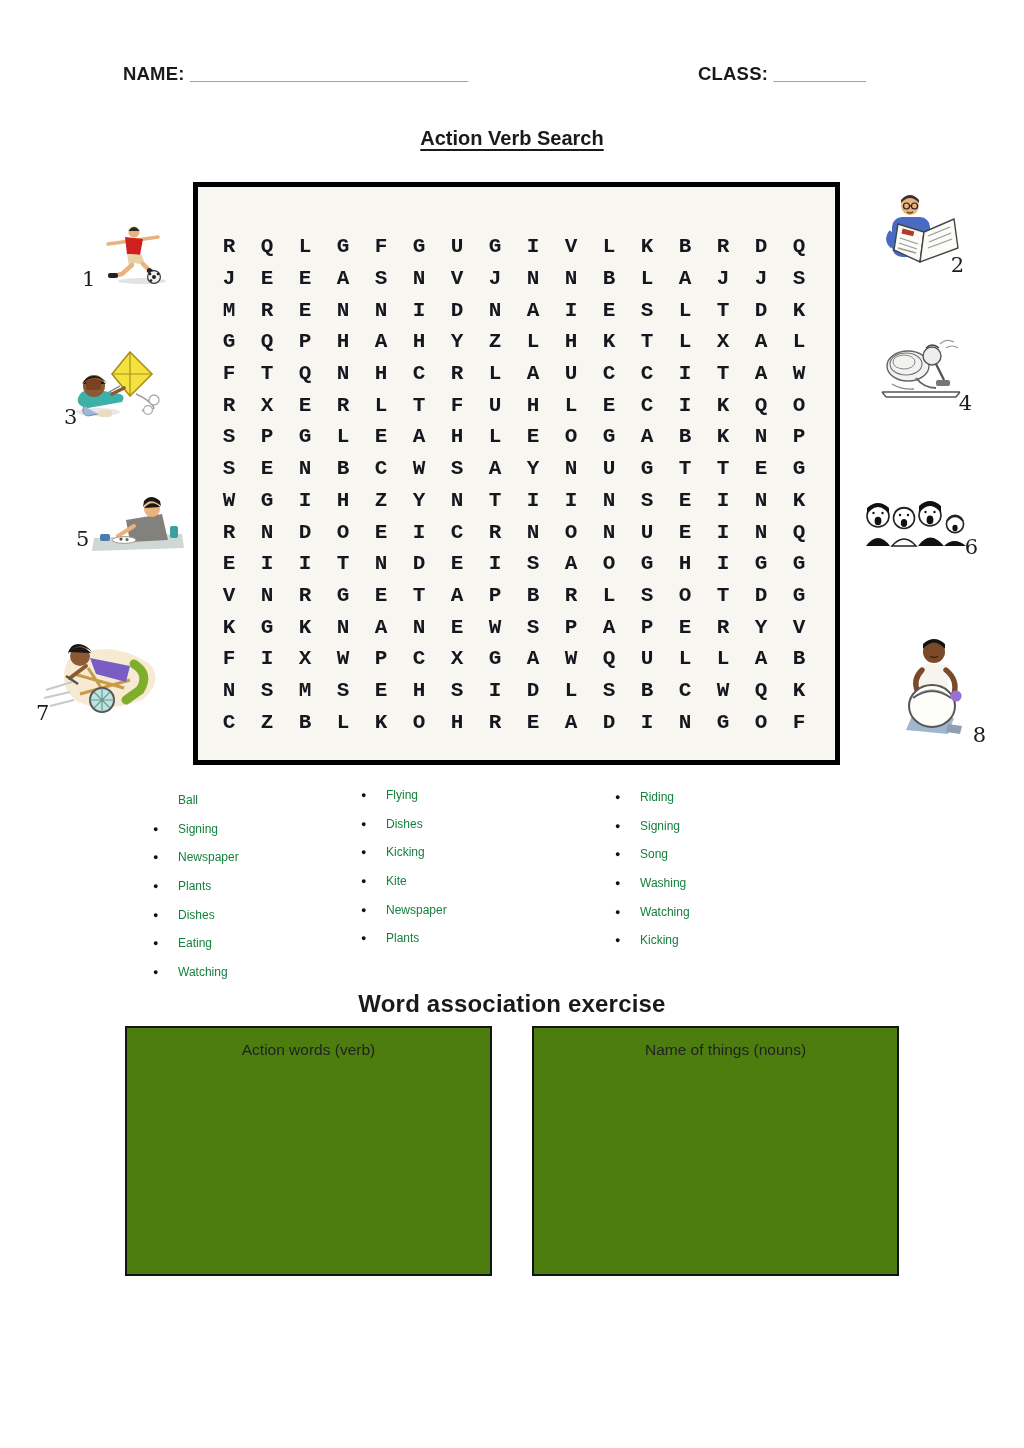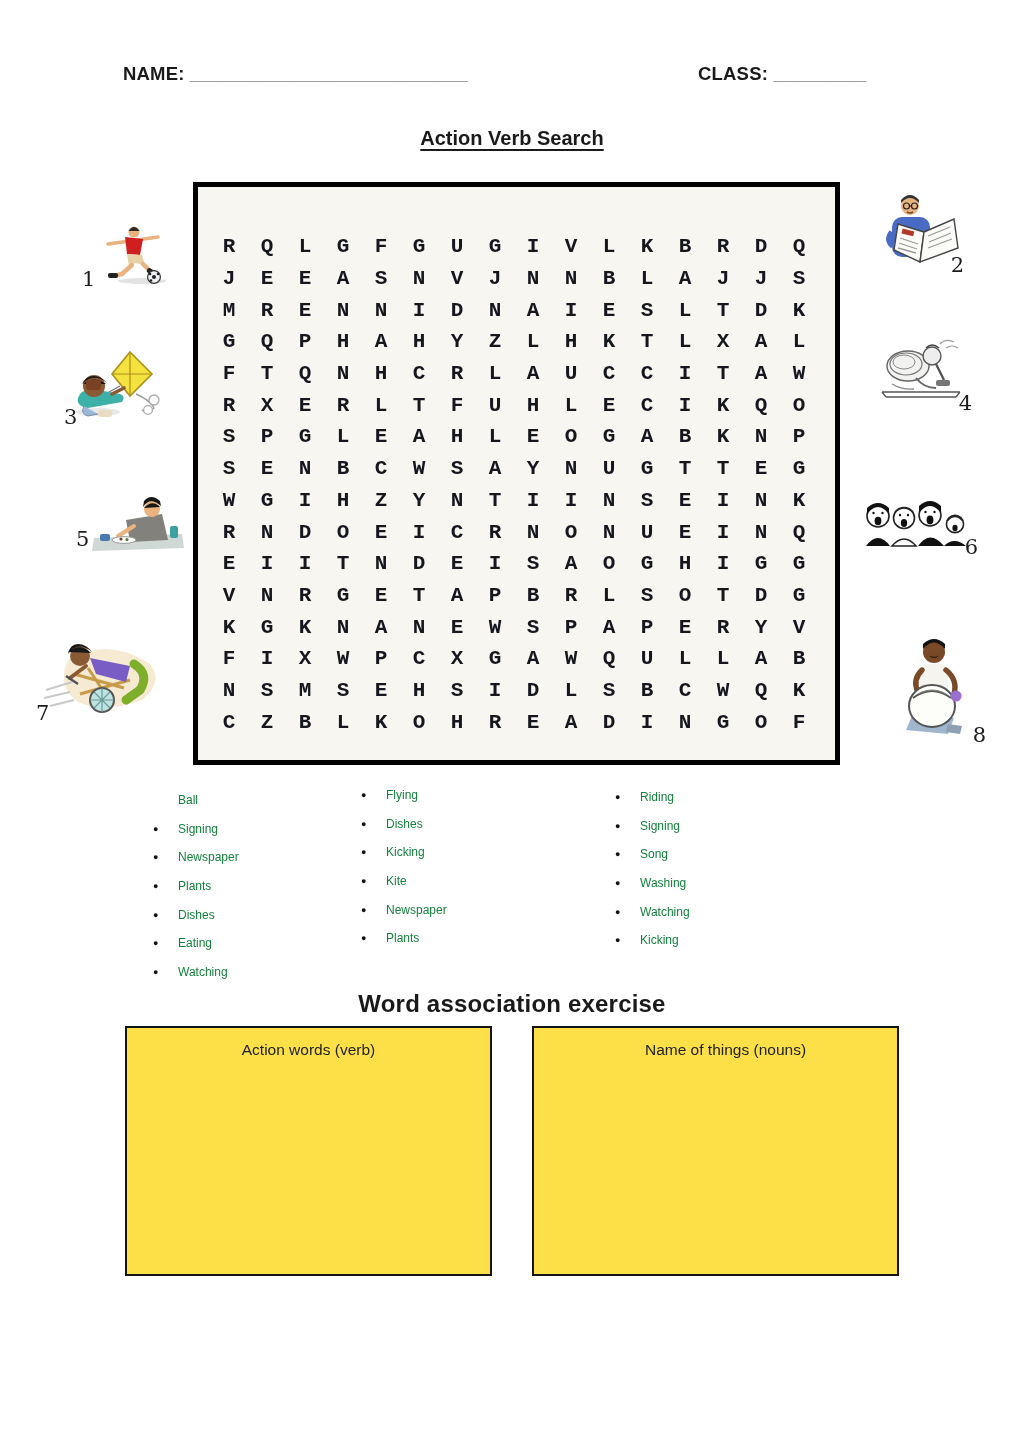--- a/index.html
+++ b/index.html
@@ -43,21 +43,21 @@
   .dot{width:30px;font-size:9px;color:#111;padding-left:5px;box-sizing:border-box;}
   .dot.hidden-dot{visibility:hidden;}
   .wl-label{font-size:12px;color:#15803d;}
   
   .assoc-heading{
     position:absolute;top:990px;left:0;width:100%;text-align:center;
     font-size:24px;font-weight:bold;letter-spacing:.2px;
   }
   .assoc-box{
     position:absolute;top:1026px;width:367px;height:250px;
-    border:2px solid #141414;box-sizing:border-box;background:#fde047;
+    border:2px solid #141414;box-sizing:border-box;background:#4d7c0f;
   }
   .assoc-box-1{left:125px;}
   .assoc-box-2{left:532px;padding-left:20px;}
   .assoc-label{
     display:block;text-align:center;padding-top:13px;font-size:15.5px;color:#222;
     font-family:"Liberation Sans",sans-serif;
   }
 </style>
 </head>
 <body>

